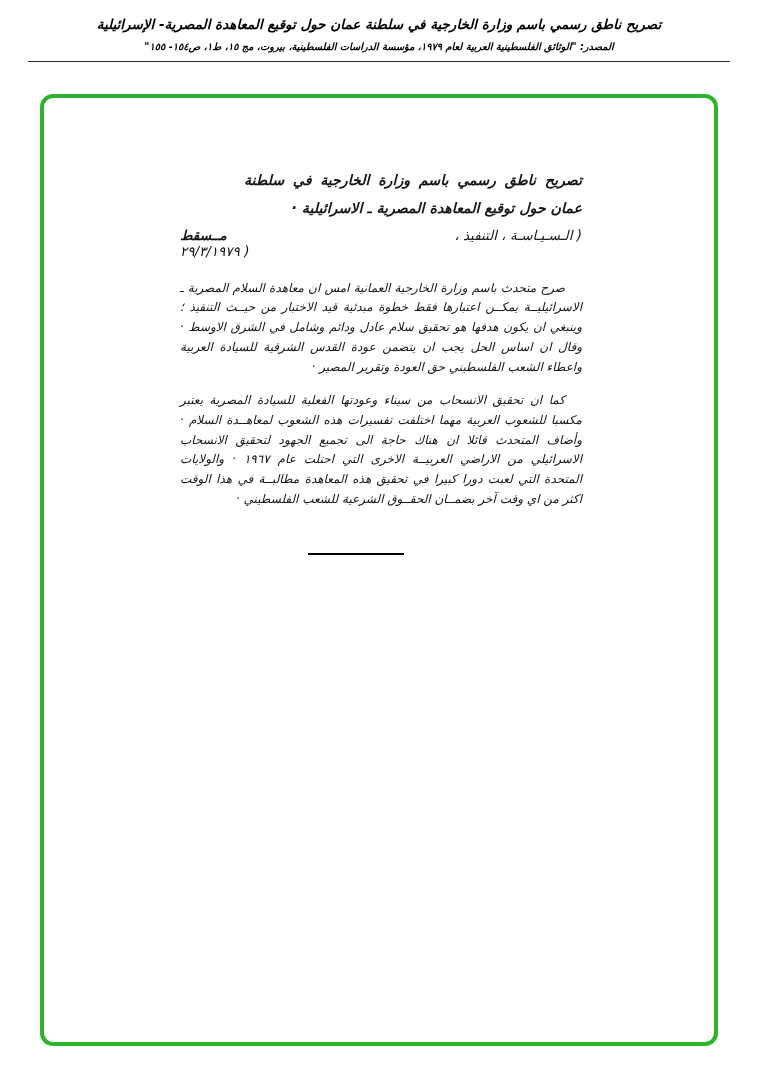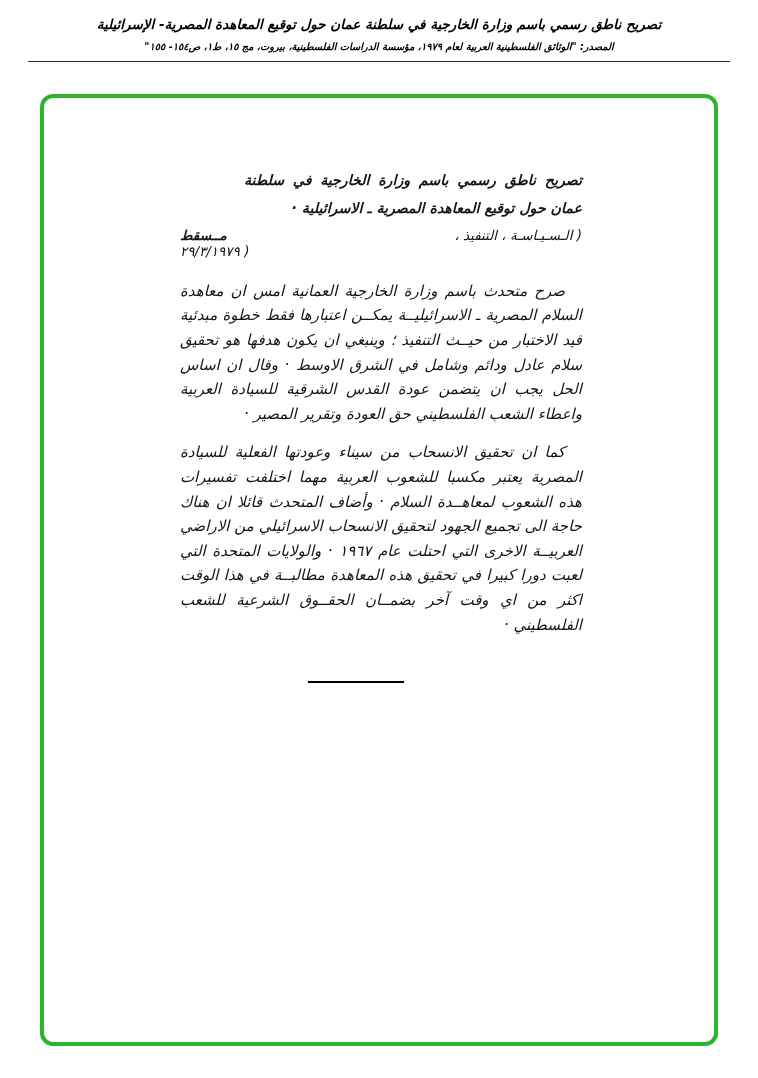--- a/index.html
+++ b/index.html
@@ -87,21 +87,21 @@
   .dateline-source {
     direction: rtl;
     white-space: nowrap;
   }
   .dateline-date {
     direction: ltr;
     text-align: left;
     font-size: 13.5px;
   }
   .para {
-    font-size: 15px;
+    font-size: 12px;
     line-height: 1.64;
     text-align: justify;
     text-indent: 17px;
     margin: 14px 0 0 0;
   }
   .para.first {
     margin-top: 20px;
   }
   .end-rule {
     width: 96px;

